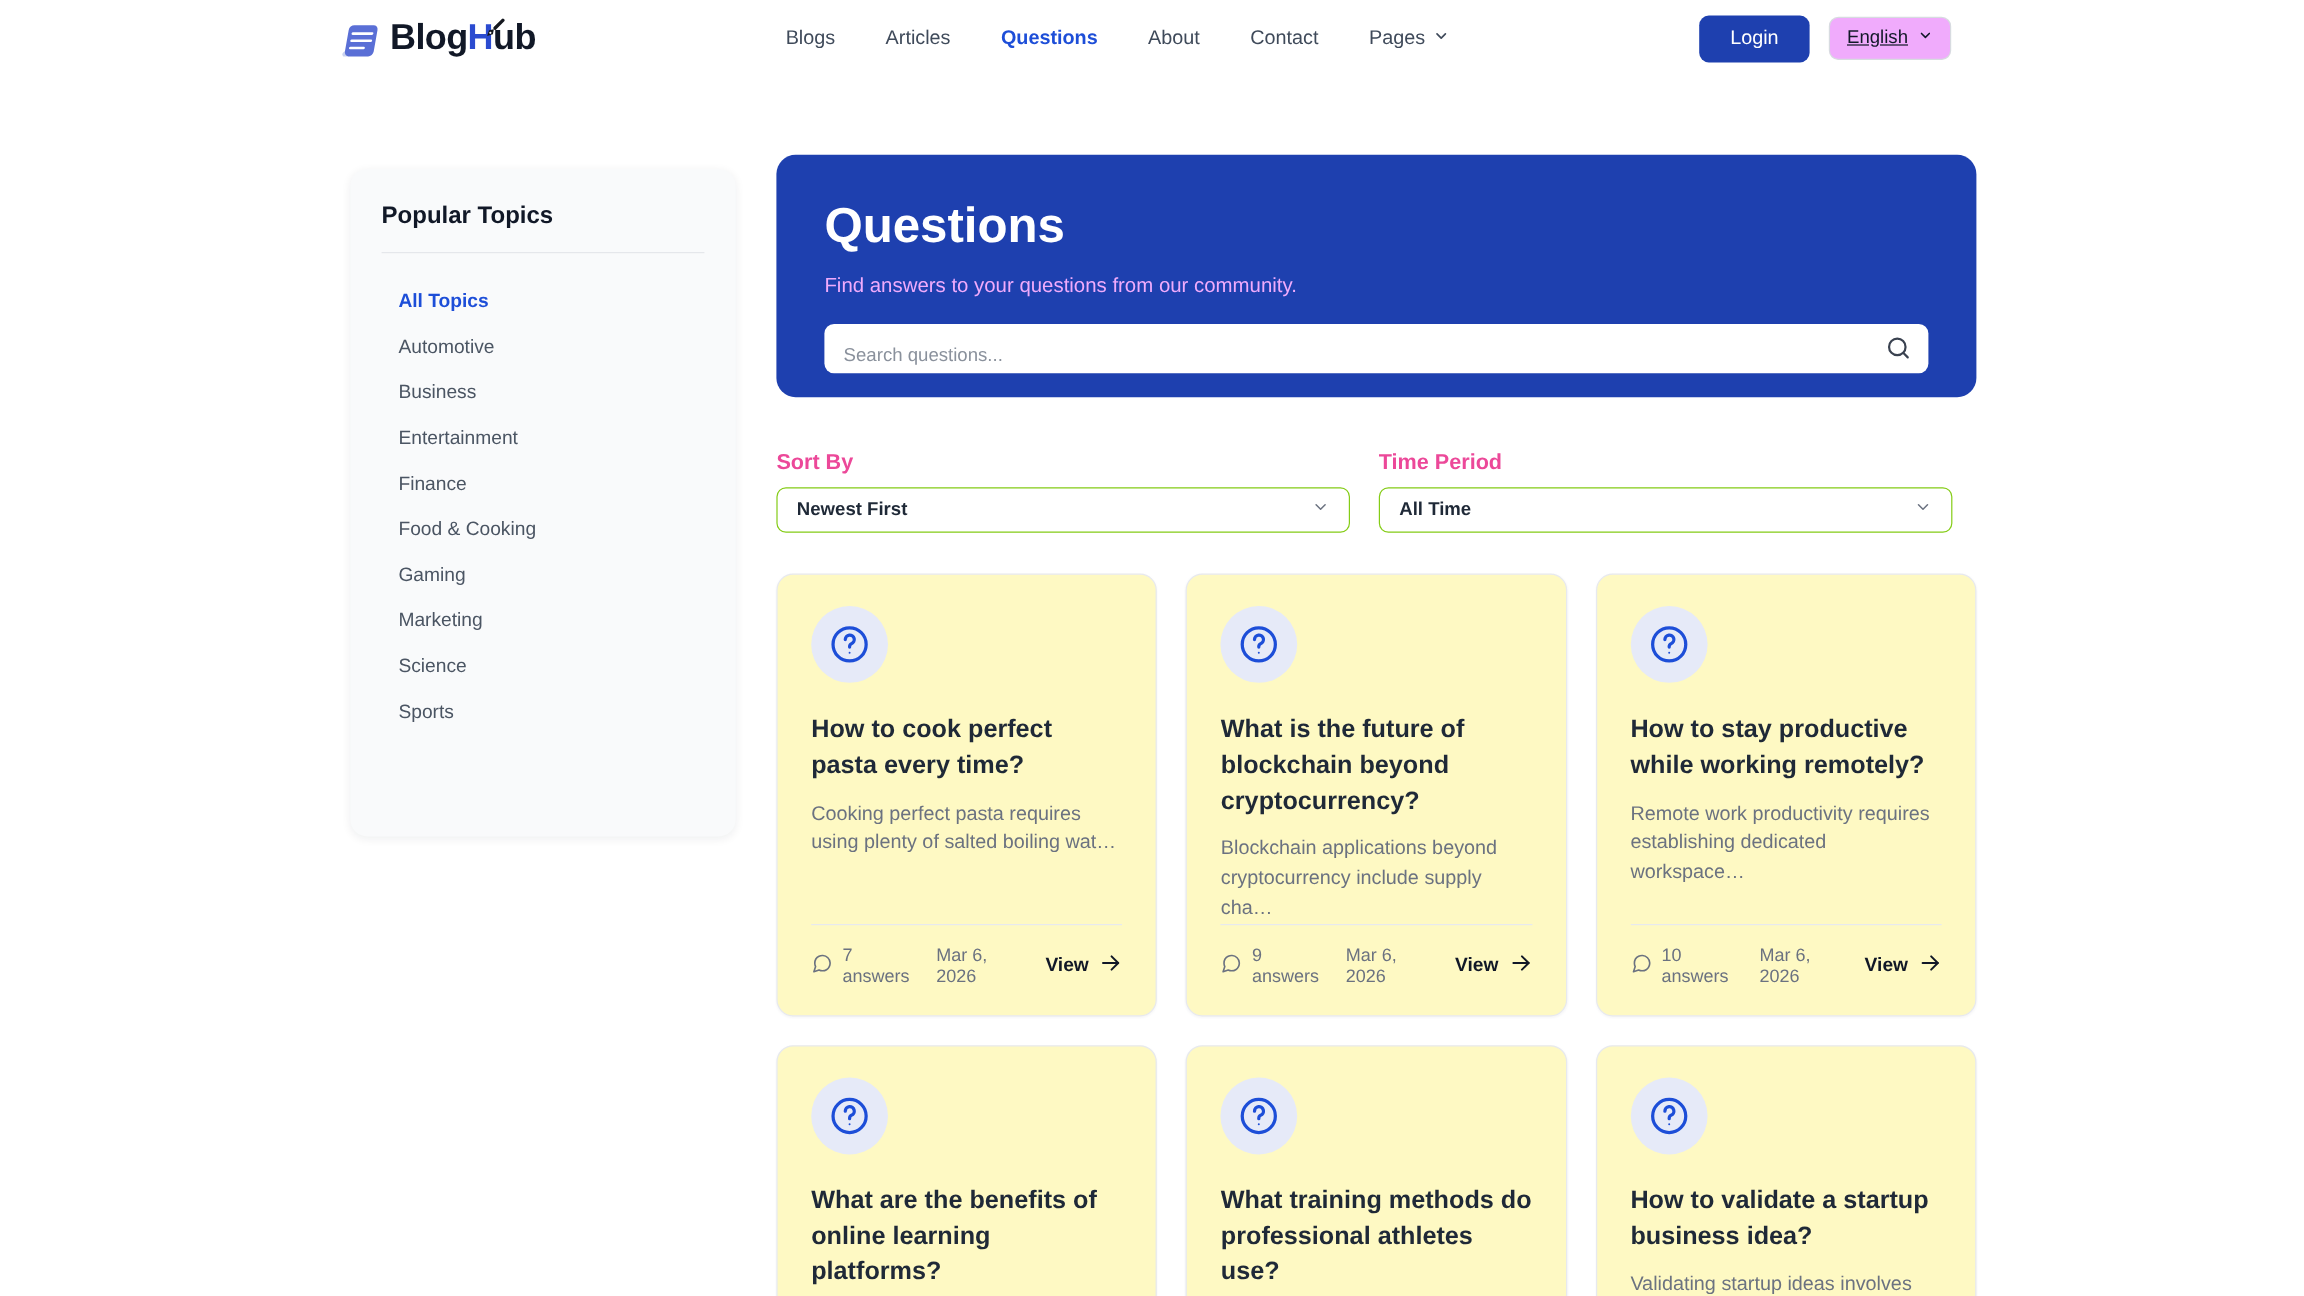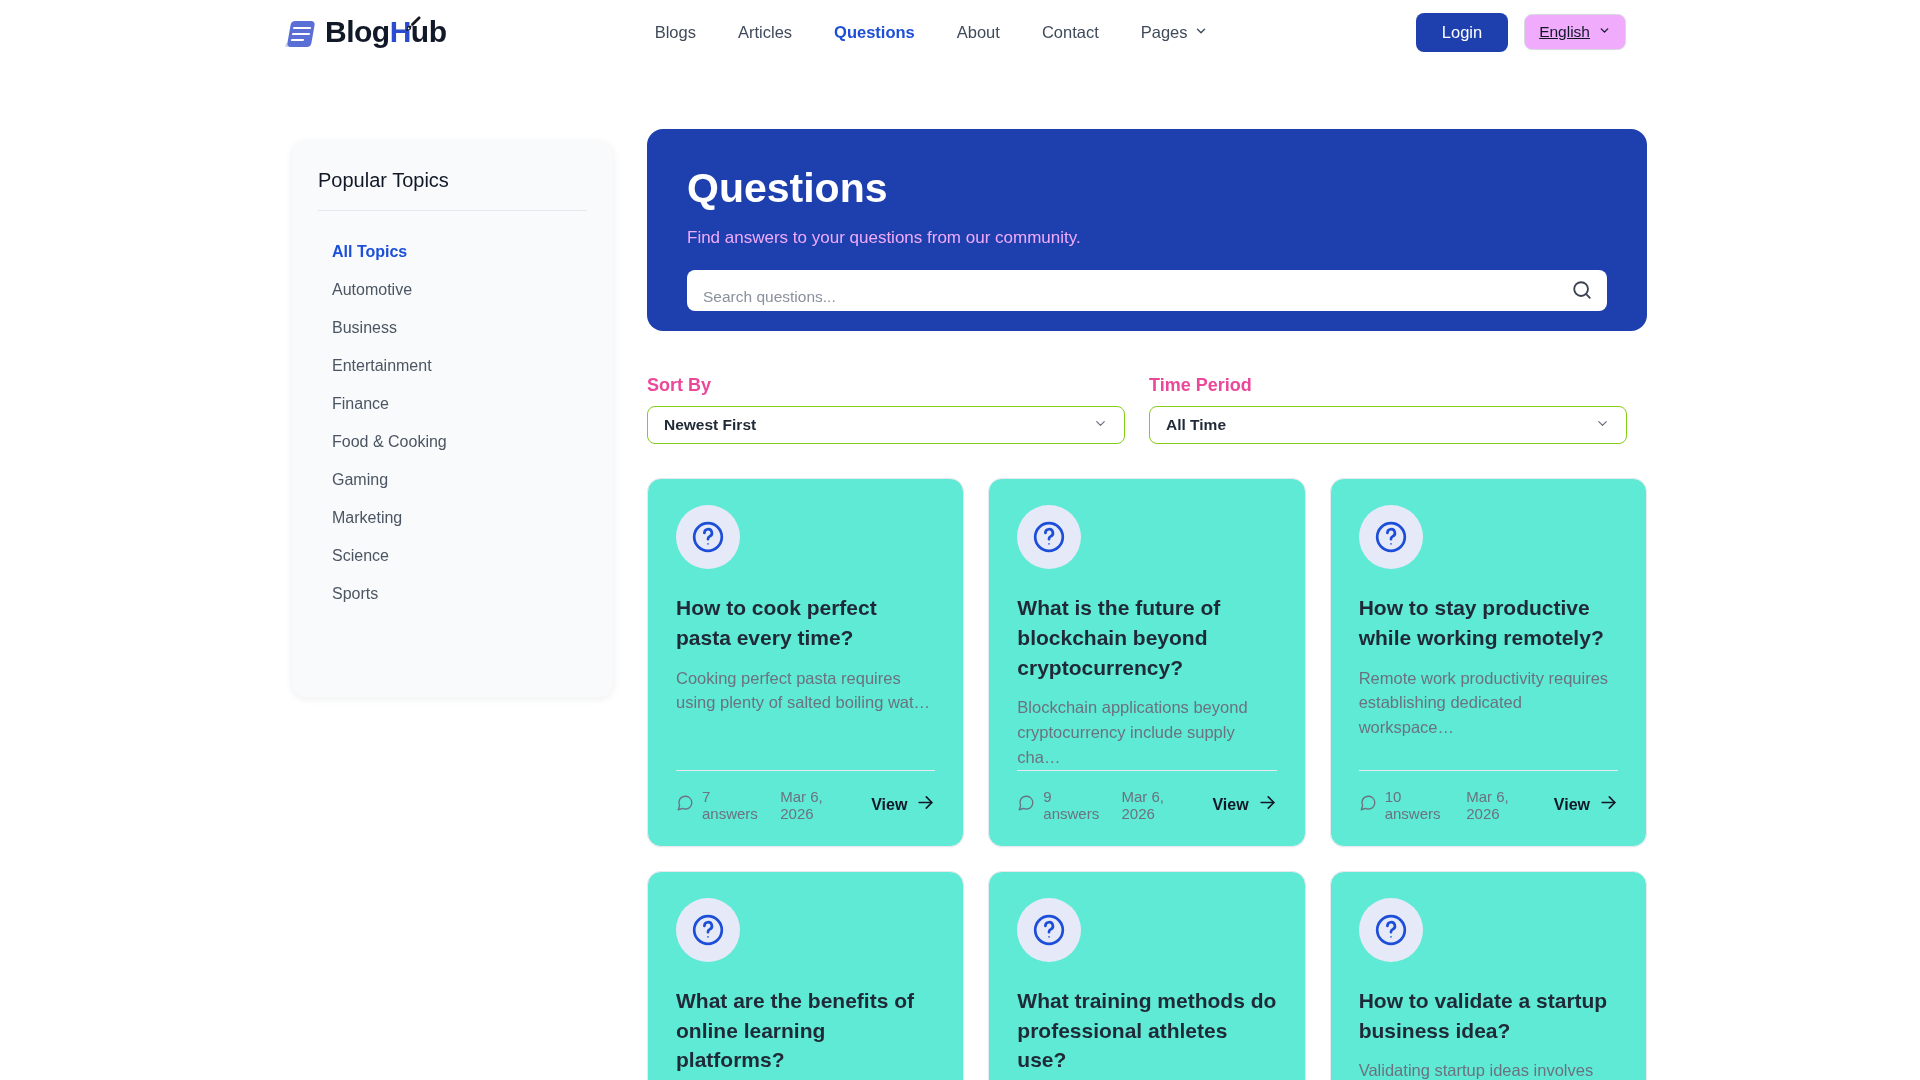--- a/index.html
+++ b/index.html
@@ -23,21 +23,21 @@
   .lang-select { display:flex; align-items:center; gap:8px; border:1px solid #d7dbe0;
     border-radius:8px; padding:8px 14px; font-size:15.5px; color:#111827; cursor:pointer; background:#f0abfc;text-decoration:underline; }
 
   
   .page { width:1336px; margin:0 auto; display:flex; gap:34px; padding-top:65px; }
 
   
   .sidebar { width:321px; flex:0 0 321px; background:#f9fafb; border-radius:14px;
     box-shadow:0 2px 8px rgba(16,24,40,.07); padding:28px 26px; margin-top:12px;
     height:556px; }
-  .sidebar-title { font-size:20px; font-weight:400; color:#111827; padding-bottom:18px;
+  .sidebar-title { font-size:20px; font-weight:700; color:#111827; padding-bottom:18px;
     border-bottom:1px solid #e5e7eb; margin-bottom:22px; }
   .topic-list { list-style:none; }
   .topic-item { font-size:16px; color:#4b5563; padding:10px 14px; cursor:pointer; font-weight:500; }
   .topic-item.active { color:#1d4ed8; font-weight:700; }
 
   
   .hero { background:#1e40af; border-radius:16px; padding:36px 40px 40px 40px; height:202px; }
   .hero h1 { color:#ffffff; font-size:41px; font-weight:700; margin-bottom:16px; }
   .hero p { color:#f0abfc; font-size:17px; margin-bottom:22px; }
   .search-wrap { position:relative; width:920px; }
@@ -49,21 +49,21 @@
   
   .filters { display:flex; gap:24px; margin-top:44px; }
   .filter-group { display:flex; flex-direction:column; gap:10px; }
   .filter-label { font-size:18px; font-weight:700; color:#ec4899; }
   .select { width:478px; height:38px; border:1px solid #84cc16; border-radius:8px; background:#fff;
     display:flex; align-items:center; justify-content:space-between; padding:0 16px;
     font-size:15.5px; font-weight:600; color:#1f2937; cursor:pointer; }
 
   
   .cards { display:grid; grid-template-columns:repeat(3, 1fr); gap:24px; margin-top:34px; }
-  .card { background:#5eead4; border:1px solid #e7e9ee; border-radius:14px; padding:26px 28px 24px 28px;
+  .card { background:#fef9c3; border:1px solid #e7e9ee; border-radius:14px; padding:26px 28px 24px 28px;
     min-height:287px; display:flex; flex-direction:column; box-shadow:0 1px 2px rgba(16,24,40,.04);
     cursor:pointer; }
   .q-badge { width:64px; height:64px; border-radius:50%; background:#e6eaf8;
     display:flex; align-items:center; justify-content:center; margin-bottom:24px; }
   .card h3 { font-size:21px; font-weight:600; color:#1f2937; line-height:1.42; margin-bottom:13px; }
   .card .excerpt { font-size:16.5px; color:#6b7280; line-height:1.5; }
   .card-footer { margin-top:auto; border-top:1px solid #e7e9ee; padding-top:17px;
     display:flex; align-items:center; gap:17px; }
   .meta { display:flex; align-items:center; gap:8px; font-size:15px; color:#6b7280; }
   .date { font-size:15px; color:#6b7280; }

